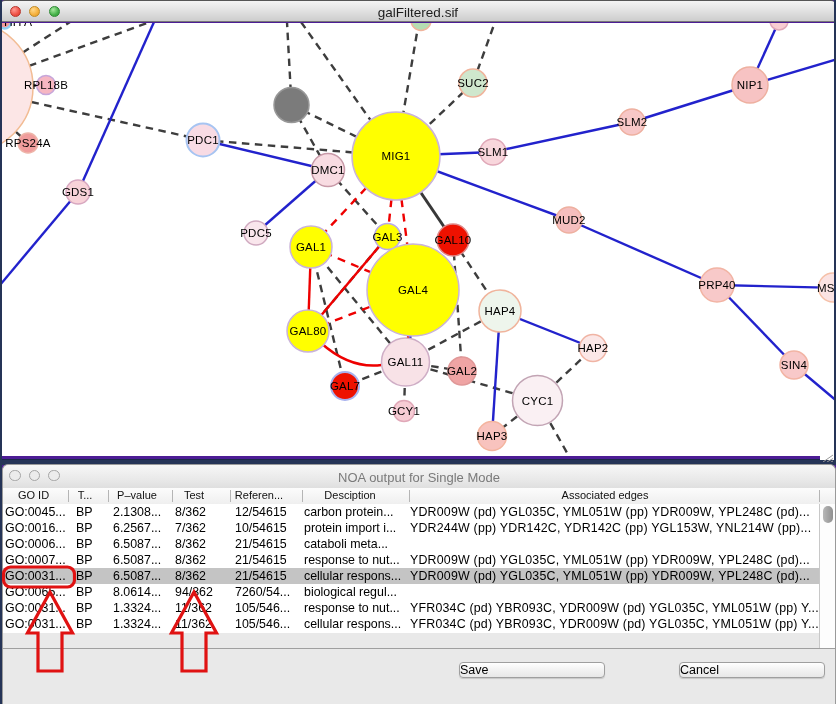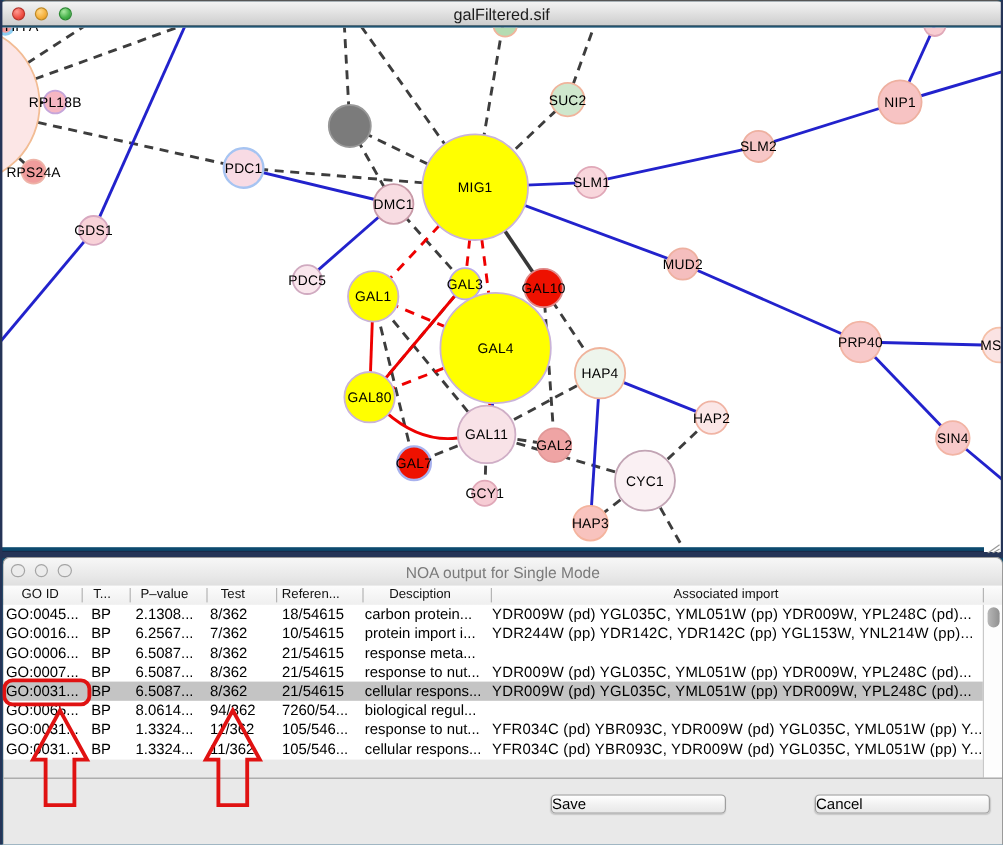--- a/index.html
+++ b/index.html
@@ -1,17 +1,17 @@
 <!DOCTYPE html>
 <html><head>
 <meta charset="utf-8">
 <style>
 html,body{margin:0;padding:0;}
 *{box-sizing:border-box;font-family:"Liberation Sans",sans-serif;}
-#page{position:relative;width:836px;height:704px;background:#0c4a6e;overflow:hidden;}
+#page{position:relative;width:836px;height:704px;background:#4c1d95;overflow:hidden;}
 #titlebar{position:absolute;left:0;top:0;width:836px;height:22px;border-radius:5px 5px 0 0;
   background:linear-gradient(#f4f4f4,#e3e3e3 45%,#cdcdcd);border-bottom:1px solid #777;border-top:1px solid #555;}
 .tl{position:absolute;top:4.5px;width:11px;height:11px;border-radius:50%;}
 #titlebar .t1{left:9.5px;background:radial-gradient(circle at 35% 30%,#ff9a92,#ee5045 60%,#d6362c);border:1px solid #b8352c;}
 #titlebar .t2{left:29px;background:radial-gradient(circle at 35% 30%,#ffd88a,#f5b03c 60%,#dd9426);border:1px solid #c08a24;}
 #titlebar .t3{left:48.5px;background:radial-gradient(circle at 35% 30%,#a8e8a0,#46b24a 60%,#2f9638);border:1px solid #2e8a34;}
 #wtitle{position:absolute;left:0;top:3.5px;width:836px;text-align:center;font-size:13.5px;font-weight:normal;color:#1c1c1c;}
 #canvas{position:absolute;left:0;top:23px;width:836px;height:433px;background:#fff;overflow:hidden;}
 #blackline{position:absolute;left:0;top:459px;width:836px;height:1px;background:#1b2a49;}
 #navy{position:absolute;left:0;top:460px;width:836px;height:5px;background:#253457;}
@@ -183,55 +183,55 @@
         <div class="ntl n3"></div>
         <div id="noattext">NOA output for Single Mode</div>
       </div>
     <div id="thead">
       <span class="hl" style="left:30.5px">GO ID</span>
         <span class="hl" style="left:82px">T...</span>
       <span class="hl" style="left:134px">P–value</span>
         <span class="hl" style="left:191px">Test</span>
       <span class="hl" style="left:256px">Referen...</span>
         <span class="hl" style="left:347px">Desciption</span>
-      <span class="hl" style="left:602px">Associated import</span>
+      <span class="hl" style="left:602px">Associated edges</span>
       <div class="hs" style="left:65px"></div>
         <div class="hs" style="left:105px"></div>
       <div class="hs" style="left:169px"></div>
         <div class="hs" style="left:226.5px"></div>
       <div class="hs" style="left:298.5px"></div>
         <div class="hs" style="left:406px"></div>
         <div class="hs" style="left:816px"></div>
     </div>
     <div id="tbody">
         <div class="row" style="top:0px">
           <span class="c0">GO:0045...</span>
           <span class="c1">BP</span>
           <span class="c2">2.1308...</span>
           <span class="c3">8/362</span>
-          <span class="c4">18/54615</span>
+          <span class="c4">12/54615</span>
           <span class="c5">carbon protein...</span>
           <span class="c6">YDR009W (pd) YGL035C, YML051W (pp) YDR009W, YPL248C (pd)...</span>
         </div>
 <div class="row" style="top:16px">
           <span class="c0">GO:0016...</span>
           <span class="c1">BP</span>
           <span class="c2">6.2567...</span>
           <span class="c3">7/362</span>
           <span class="c4">10/54615</span>
           <span class="c5">protein import i...</span>
           <span class="c6">YDR244W (pp) YDR142C, YDR142C (pp) YGL153W, YNL214W (pp)...</span>
         </div>
 <div class="row" style="top:32px">
           <span class="c0">GO:0006...</span>
           <span class="c1">BP</span>
           <span class="c2">6.5087...</span>
           <span class="c3">8/362</span>
           <span class="c4">21/54615</span>
-          <span class="c5">response meta...</span>
+          <span class="c5">cataboli meta...</span>
         </div>
 <div class="row" style="top:48px">
           <span class="c0">GO:0007...</span>
           <span class="c1">BP</span>
           <span class="c2">6.5087...</span>
           <span class="c3">8/362</span>
           <span class="c4">21/54615</span>
           <span class="c5">response to nut...</span>
           <span class="c6">YDR009W (pd) YGL035C, YML051W (pp) YDR009W, YPL248C (pd)...</span>
         </div>

